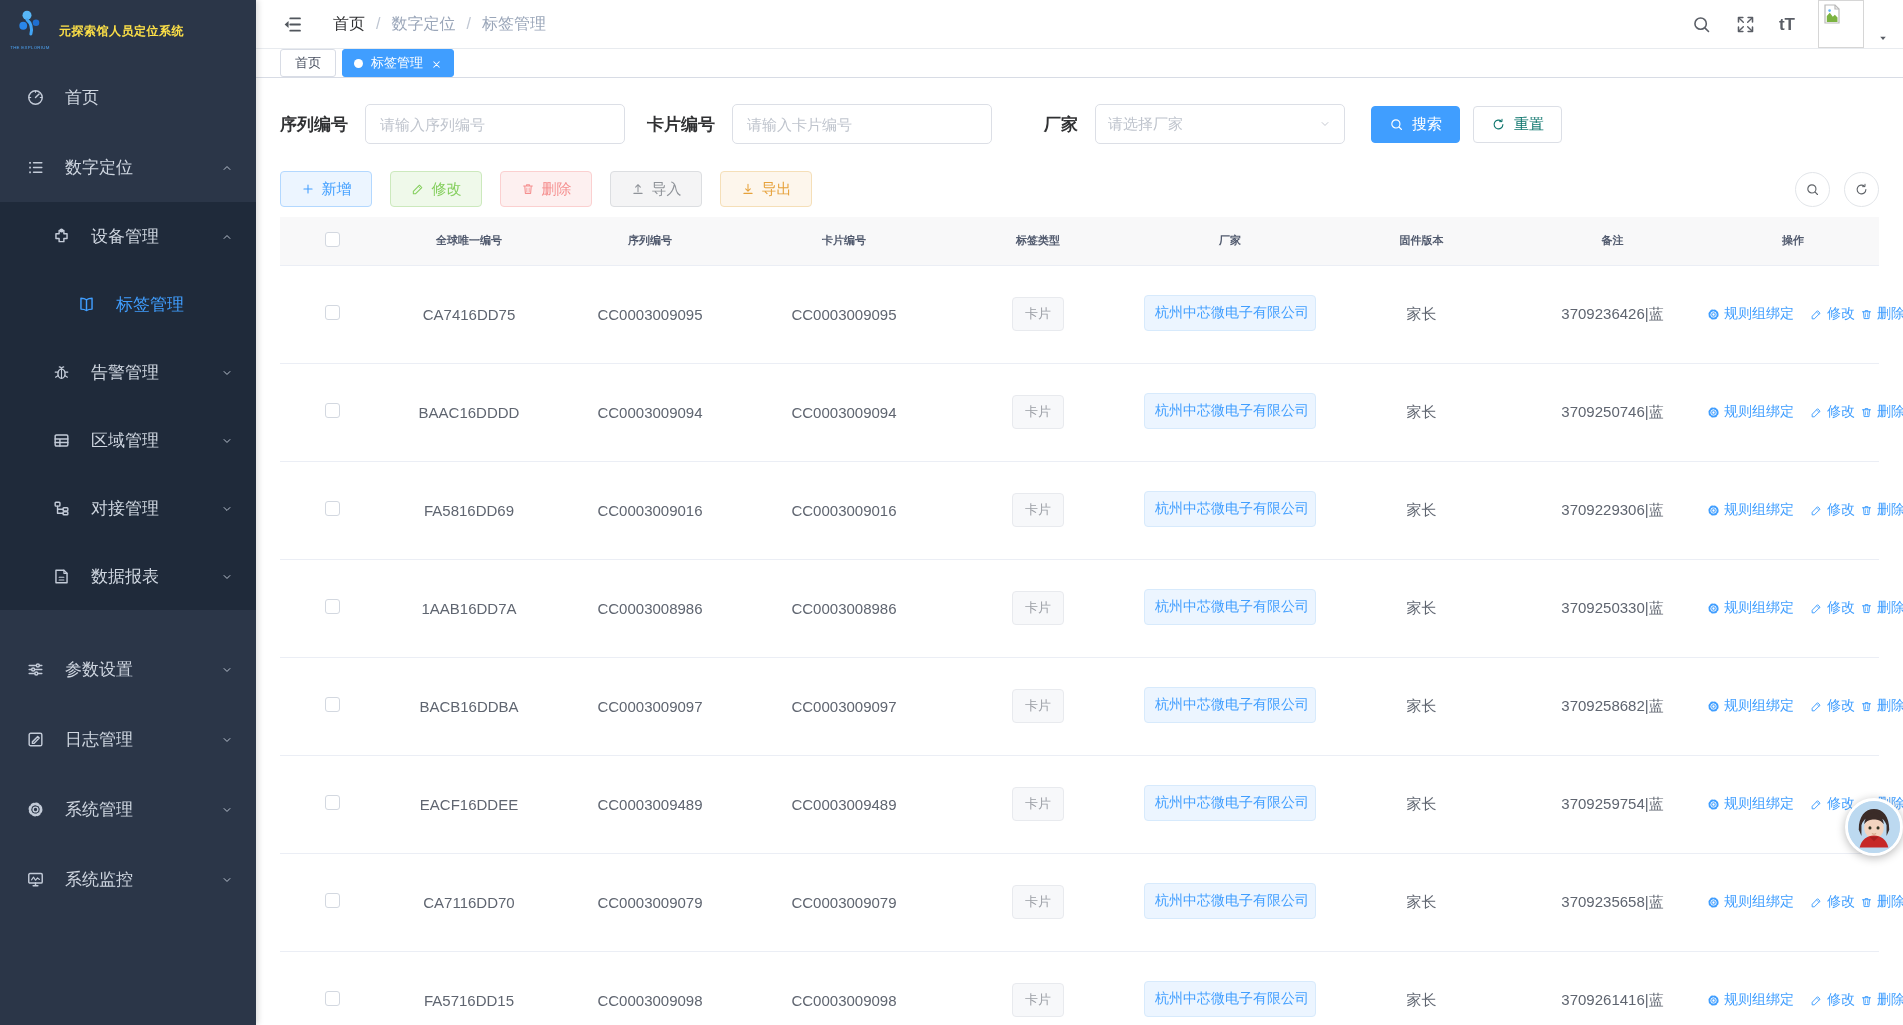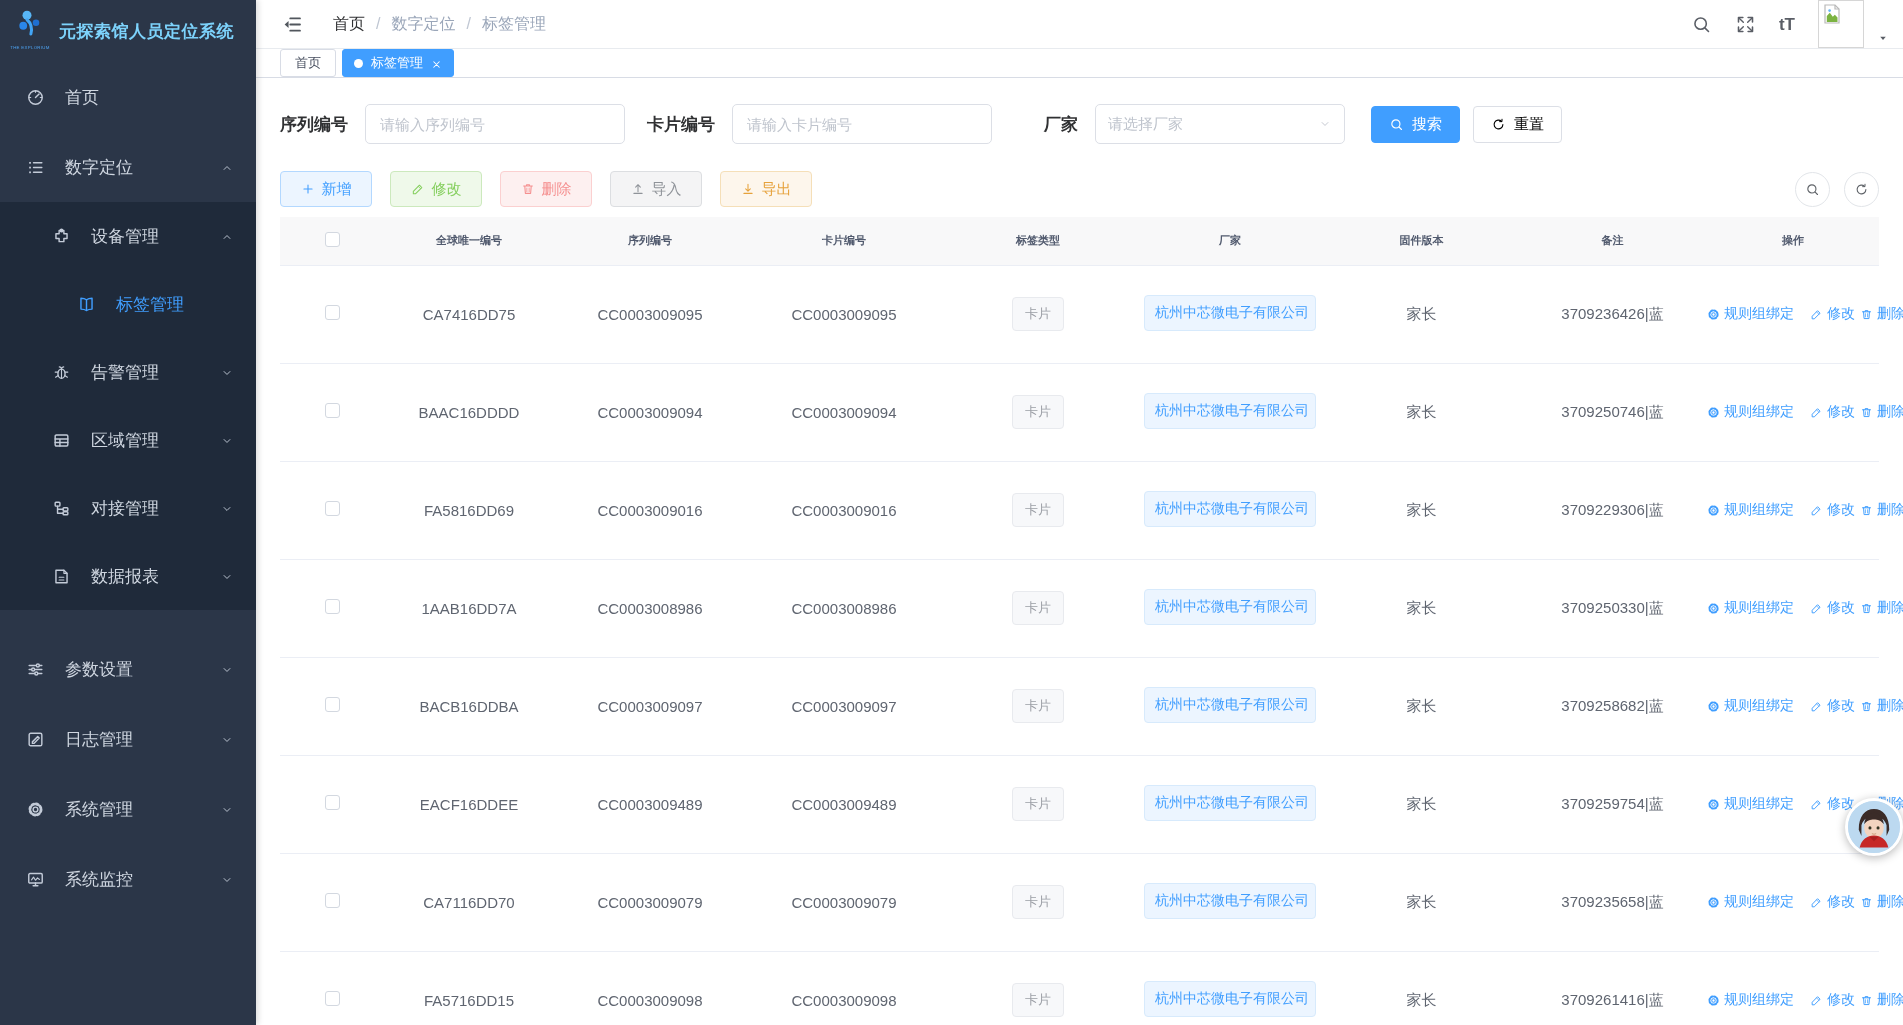--- a/index.html
+++ b/index.html
@@ -7,21 +7,21 @@
     font-family:"Liberation Sans","DejaVu Sans",sans-serif; }
   body { display:flex; position:relative; }
 
   
   .sidebar { width:256px; flex:0 0 256px; background:#2b3648; color:#cfd6e0;
     display:flex; flex-direction:column; box-shadow:2px 0 6px rgba(0,0,0,.15); z-index:5;}
   .logo-row { height:62px; display:flex; align-items:center; padding-left:8px; gap:7px; }
   .logo-mark { width:44px; height:48px; display:flex; flex-direction:column; align-items:center; }
   .logo-mark svg { width:36px; height:36px; }
   .logo-caption { font-size:8px; transform:scale(.55); color:#4da3f2; white-space:nowrap; letter-spacing:.5px;}
-  .logo-title { color:#7dd3fc; font-weight:700; font-size:17px; letter-spacing:.5px; }
+  .logo-title { color:#fde047; font-weight:700; font-size:12px; letter-spacing:.5px; }
   .menu-item { height:70px; display:flex; align-items:center; position:relative; font-size:17px; cursor:pointer; }
   .menu-item .icon { width:19px; height:19px; margin-right:20px; color:#c3cbd8; flex:0 0 19px;}
   .menu-item .icon svg { width:100%; height:100%; }
   .lvl1 { padding-left:26px; }
   .lvl2 { padding-left:52px; }
   .lvl3 { padding-left:77px; }
   .menu-sub { background:#1f2a3a; }
   .menu-sub .menu-item { height:68px; }
   .menu-bottom { padding-top:24px; }
   .menu-item.active, .menu-item.active .icon { color:#409eff; }
@@ -66,21 +66,21 @@
   .finput::placeholder { color:#bfc4cd; }
   .fselect { width:250px; height:40px; border:1px solid #dcdfe6; border-radius:5px; padding:11px 12px;
     display:flex; align-items:center; justify-content:space-between; color:#bfc4cd; font-size:15px; cursor:pointer;}
   .fselect .icon { width:14px; height:14px; color:#c0c4cc; }
   .fselect .icon svg { width:100%; height:100%; }
   .g2 { margin-left:22px; } .g3 { margin-left:52px; }
   .fbtn { height:37px; border-radius:4px; font-size:15px; display:flex; align-items:center; gap:8px;
     padding:0 17px; cursor:pointer; border:1px solid transparent; font-family:inherit;}
   .fbtn .icon { width:15px; height:15px; } .fbtn .icon svg { width:100%; height:100%; }
   .btn-search { margin-left:26px; background:#409eff; color:#fff; border-color:#409eff; }
-  .btn-reset  { margin-left:13px; background:#fff; color:#000000; border-color:#dcdfe6; }
+  .btn-reset  { margin-left:13px; background:#fff; color:#0f766e; border-color:#dcdfe6; }
 
   .toolbar { margin-top:27px; display:flex; align-items:center; gap:18px; }
   .tbtn { height:36px; width:92px; border-radius:4px; font-size:15px; display:flex; align-items:center;
     justify-content:center; gap:7px; border:1px solid; cursor:pointer; font-family:inherit; background:#fff;}
   .tbtn .icon { width:14px; height:14px; } .tbtn .icon svg { width:100%; height:100%; }
   .tbtn.primary { background:#ecf5ff; border-color:#b3d8ff; color:#409eff; }
   .tbtn.success { background:#eff9ea; border-color:#cce9bd; color:#85cf5e; }
   .tbtn.danger  { background:#fdf0f0; border-color:#fbd0d0; color:#f58f8f; }
   .tbtn.info    { background:#f4f4f5; border-color:#dcdee1; color:#8f9399; }
   .tbtn.warning { background:#fdf6ec; border-color:#f5dfb8; color:#e6a23c; }

